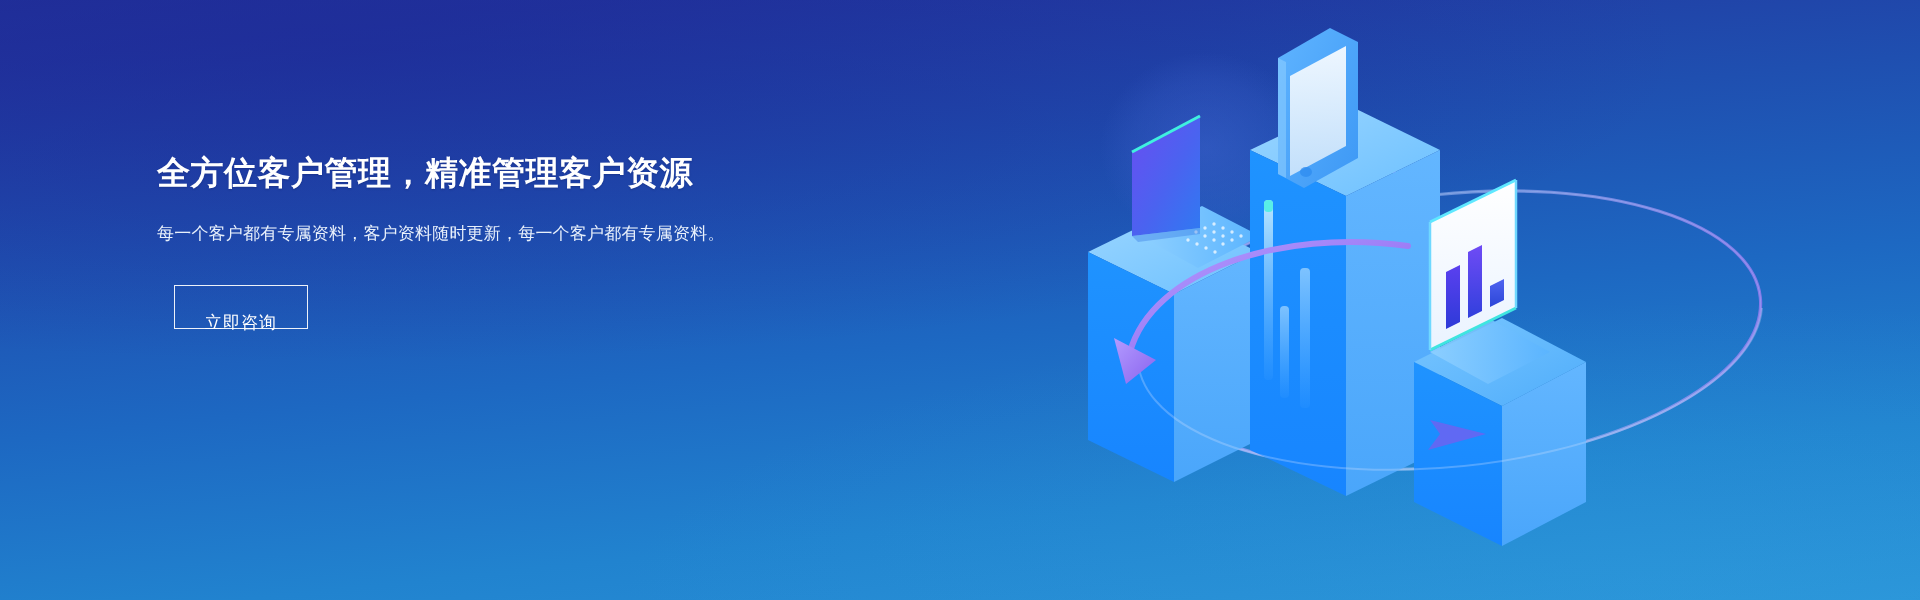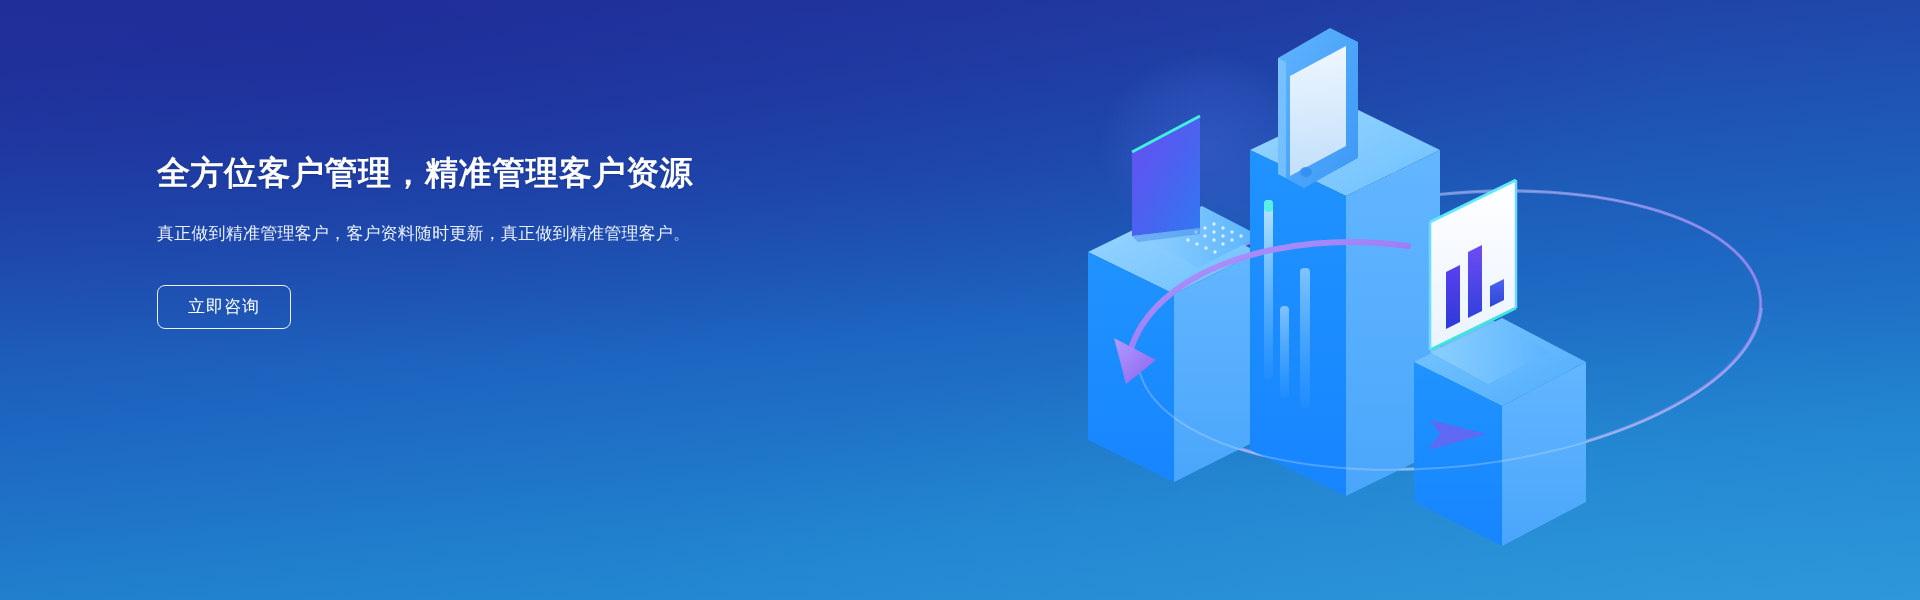--- a/index.html
+++ b/index.html
@@ -51,53 +51,54 @@
     color: #e8f0fb;
     font-size: 17px;
     font-weight: 400;
     line-height: 27px;
     max-width: 590px;
     letter-spacing: 0.2px;
   }
   .cta {
     display: inline-block;
     margin-top: 38px;
-    padding: 0 30px;
+    padding: 16px 30px;
     height: 44px;
     line-height: 42px;
     border: 1.6px solid rgba(255,255,255,0.92);
-    border-radius: 8px;
+    border-radius: 0;
     color: #ffffff;
     font-size: 17px;
     letter-spacing: 1px;
     background: transparent;
     cursor: pointer;
     box-sizing: border-box;
     font-family: inherit;
+    margin-left: 17px;
   }
 
   
   .art {
     position: absolute;
     right: 62px;
     top: 0;
     width: 780px;
     height: 600px;
     z-index: 4;
   }
   .art svg { display: block; width: 100%; height: 100%; }
 </style>
 </head>
 <body>
 
 <div class="stage">
 
   <div class="copy">
     <h1 class="headline">全方位客户管理，精准管理客户资源</h1>
-    <p class="subhead">真正做到精准管理客户，客户资料随时更新，真正做到精准管理客户。</p>
+    <p class="subhead">每一个客户都有专属资料，客户资料随时更新，每一个客户都有专属资料。</p>
     <button class="cta">立即咨询</button>
   </div>
 
   <div class="art">
     <svg viewBox="0 0 780 600" xmlns="http://www.w3.org/2000/svg" aria-hidden="true">
       <defs>
 
         <linearGradient id="gFront" x1="0" y1="0" x2="0" y2="1">
           <stop offset="0%" stop-color="#1f93ff"></stop>
           <stop offset="100%" stop-color="#1785ff"></stop>

